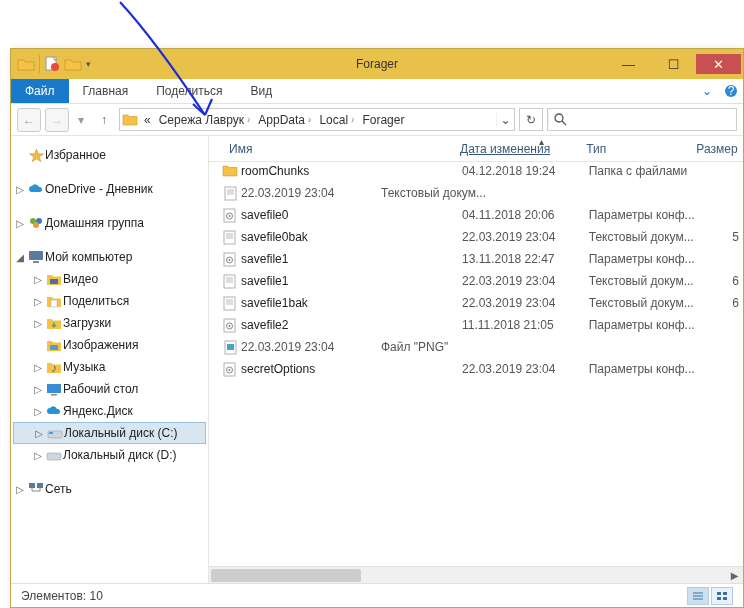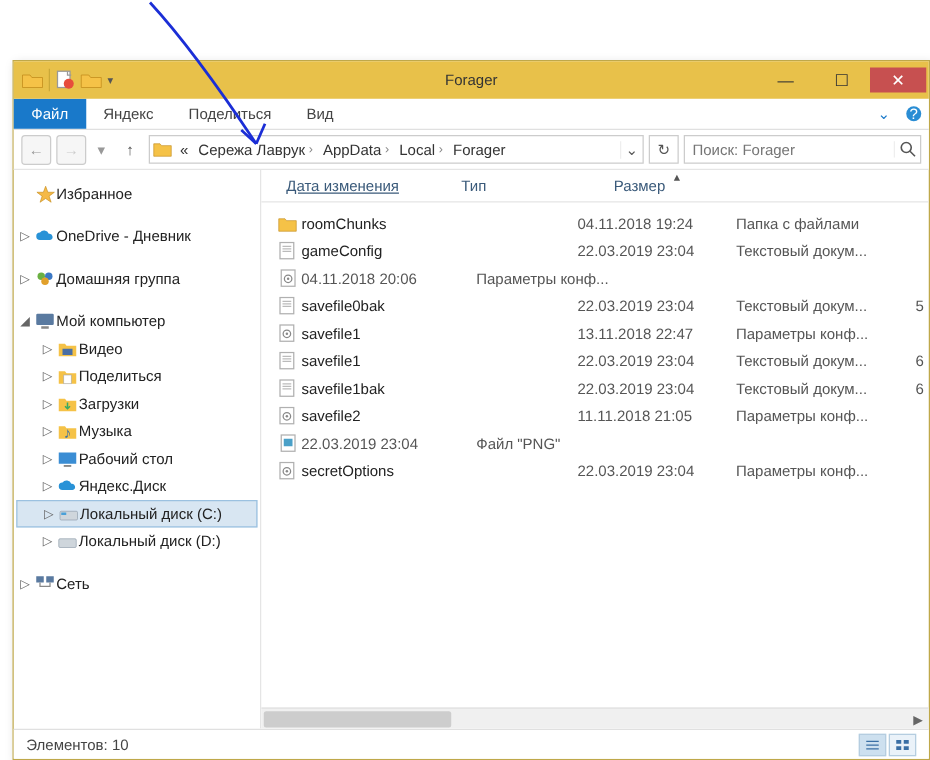--- a/index.html
+++ b/index.html
@@ -48,21 +48,21 @@
   .columns-header { height: 26px; display: flex; align-items: center; border-bottom: 1px solid #e5e5e5; color: #3a5a7a; padding-left: 12px; }
   .columns-header .col { padding: 0 8px; display: flex; align-items: center; gap: 4px; }
   .columns-header .col.name { width: 258px; }
   .columns-header .col.date { width: 140px; text-decoration: underline; }
   .columns-header .col.type { width: 122px; }
   .columns-header .col.size { width: 60px; text-align: right; padding-right: 4px; }
   .columns-header .sortarrow { position: absolute; left: 330px; top: 0; font-size: 10px; color: #555; }
   .columns-header { position: relative; }
 
   .filelist { flex: 1; overflow: auto; padding: 2px 0; }
-  .filerow { display: flex; align-items: flex-end; height: 22px; padding-left: 12px; color: #222; }
+  .filerow { display: flex; align-items: flex-start; height: 22px; padding-left: 12px; color: #222; }
   .filerow .fc-icon { width: 20px; display: flex; align-items: center; justify-content: center; }
   .filerow .fc-name { width: 246px; padding-left: 2px; white-space: nowrap; overflow: hidden; text-overflow: ellipsis; }
   .filerow .fc-date { width: 140px; color: #555; white-space: nowrap; }
   .filerow .fc-type { width: 122px; color: #555; white-space: nowrap; overflow: hidden; text-overflow: ellipsis; }
   .filerow .fc-size { width: 48px; text-align: right; color: #555; padding-right: 4px; }
 
   .scrollbar-bottom { height: 17px; background: #f0f0f0; border-top: 1px solid #e0e0e0; position: relative; }
   .scrollbar-bottom .thumb { position: absolute; left: 2px; top: 2px; height: 13px; width: 150px; background: #cdcdcd; border-radius: 2px; }
   .scrollbar-bottom .arrow-l, .scrollbar-bottom .arrow-r { position: absolute; top: 0; width: 17px; height: 17px; display: flex; align-items: center; justify-content: center; color: #666; font-size: 10px; }
   .scrollbar-bottom .arrow-r { right: 0; }
@@ -111,21 +111,21 @@
     <div class="title">Forager</div>
     <div class="wincontrols">
       <div>—</div>
       <div>☐</div>
       <div class="close">✕</div>
     </div>
   </div>
 
   <div class="ribbon">
     <div class="tab file">Файл</div>
-    <div class="tab">Яндекс</div>
+    <div class="tab">Главная</div>
     <div class="tab">Поделиться</div>
     <div class="tab">Вид</div>
     <div class="spacer"></div>
     <div class="chevron">⌄</div>
     <div class="help">
       <svg width="14" height="14">
           <circle cx="7" cy="7" r="6" fill="#2a8dd4"></circle>
           <text x="7" y="11" text-anchor="middle" fill="#fff" font-size="10">?</text>
         </svg>
     </div>
@@ -160,21 +160,20 @@
         </span>
       <span class="crumb">
           <span>Forager</span>
         </span>
       <span style="flex:1"></span>
       <span class="addr-drop">⌄</span>
     </div>
     <div class="refreshbtn">↻</div>
 
     <div class="searchbox">
-      <input placeholder="Поиск: Forager" style="">
       <span class="sicon">
         <svg width="13" height="13">
             <circle cx="5" cy="5" r="4" fill="none" stroke="#555" stroke-width="1.3"></circle>
             <line x1="8" y1="8" x2="12" y2="12" stroke="#555" stroke-width="1.3"></line>
           </svg>
       </span>
     </div>
   </div>
 
   <div class="body-area">
@@ -250,20 +249,30 @@
         <span class="expander">▷</span>
         <span class="icon">
             <svg width="16" height="13">
               <path d="M1 2h5l1.2 1.5H15v8.5H1z" fill="#f5c247"></path>
               <path d="M8 5v4m-2-1l2 2 2-2" stroke="#3a6" stroke-width="1.2" fill="none"></path>
             </svg>
           </span>
         <span>Загрузки</span>
       </div>
       <div class="tree-item indent1">
+        <span class="expander"></span>
+        <span class="icon">
+            <svg width="16" height="13">
+              <path d="M1 2h5l1.2 1.5H15v8.5H1z" fill="#f5c247"></path>
+              <rect x="4" y="6" width="8" height="5" fill="#4aa0c8"></rect>
+            </svg>
+          </span>
+        <span>Изображения</span>
+      </div>
+      <div class="tree-item indent1">
         <span class="expander">▷</span>
         <span class="icon">
             <svg width="16" height="13">
               <path d="M1 2h5l1.2 1.5H15v8.5H1z" fill="#f5c247"></path>
               <text x="8" y="11" text-anchor="middle" font-size="8" fill="#3a6fa5">♪</text>
             </svg>
           </span>
         <span>Музыка</span>
       </div>
       <div class="tree-item indent1">
@@ -315,59 +324,60 @@
               <path d="M4 6v3h8V6" stroke="#888" fill="none"></path>
             </svg>
           </span>
         <span>Сеть</span>
       </div>
     </div>
 
     <div class="content">
       <div class="columns-header">
         <span class="sortarrow">▴</span>
+        <div class="col name">Имя</div>
         <div class="col date">Дата изменения</div>
         <div class="col type">Тип</div>
         <div class="col size">Размер</div>
       </div>
 
       <div class="filelist" id="filelist">
           <div class="filerow">
             <span class="fc-icon">
               <svg width="16" height="13">
                 <path d="M1 2h5l1.2 1.5H15v8.5H1z" fill="#f5c247" stroke="#c08a1a" stroke-width="0.5"></path>
               </svg>
             </span>
             <span class="fc-name">roomChunks</span>
-            <span class="fc-date">04.11.2018 19:24</span>
+            <span class="fc-date">04.12.2018 19:24</span>
             <span class="fc-type">Папка с файлами</span>
             <span class="fc-size"></span>
           </div>
           <div class="filerow">
             <span class="fc-icon">
               <svg width="14" height="15">
                 <rect x="1" y="1" width="11" height="13" fill="#fff" stroke="#b0b0b0"></rect>
                 <line x1="3" y1="4" x2="10" y2="4" stroke="#bbb"></line>
                 <line x1="3" y1="6" x2="10" y2="6" stroke="#bbb"></line>
                 <line x1="3" y1="8" x2="10" y2="8" stroke="#bbb"></line>
               </svg>
             </span>
-            <span class="fc-name">gameConfig</span>
             <span class="fc-date">22.03.2019 23:04</span>
             <span class="fc-type">Текстовый докум...</span>
             <span class="fc-size"></span>
           </div>
           <div class="filerow">
             <span class="fc-icon">
               <svg width="14" height="15">
                 <rect x="1" y="1" width="11" height="13" fill="#fff" stroke="#b0b0b0"></rect>
                 <circle cx="6.5" cy="8" r="3" fill="none" stroke="#888"></circle>
                 <circle cx="6.5" cy="8" r="1" fill="#888"></circle>
               </svg>
             </span>
+            <span class="fc-name">savefile0</span>
             <span class="fc-date">04.11.2018 20:06</span>
             <span class="fc-type">Параметры конф...</span>
             <span class="fc-size"></span>
           </div>
           <div class="filerow">
             <span class="fc-icon">
               <svg width="14" height="15">
                 <rect x="1" y="1" width="11" height="13" fill="#fff" stroke="#b0b0b0"></rect>
                 <line x1="3" y1="4" x2="10" y2="4" stroke="#bbb"></line>
                 <line x1="3" y1="6" x2="10" y2="6" stroke="#bbb"></line>

